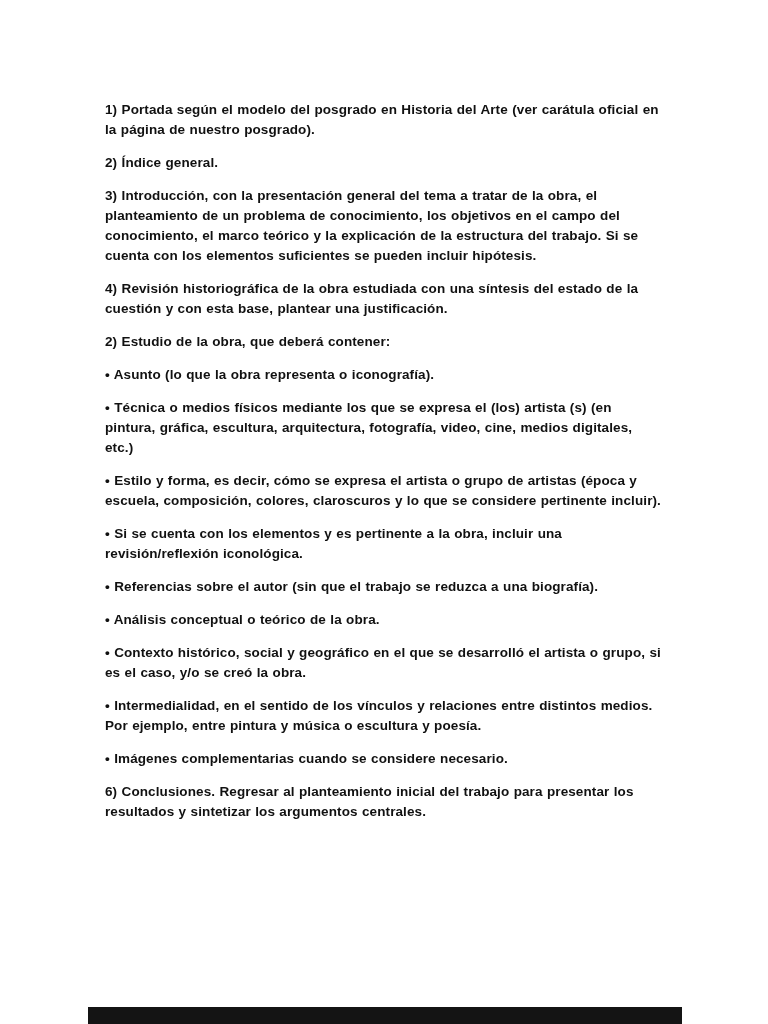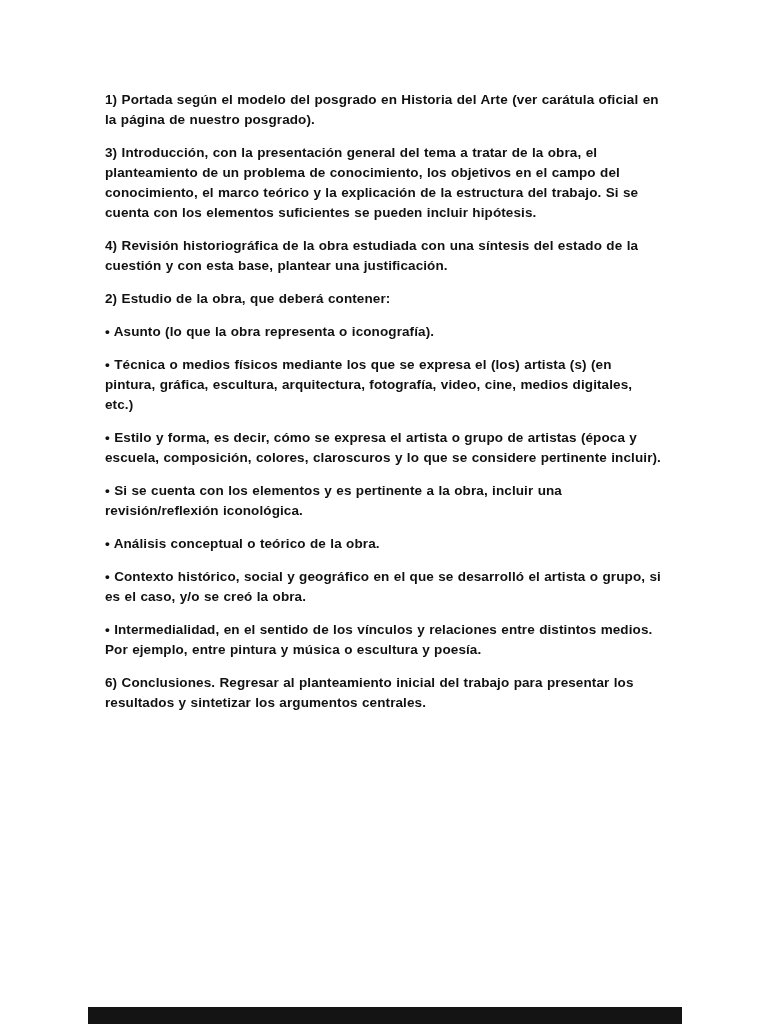--- a/index.html
+++ b/index.html
@@ -15,21 +15,21 @@
     overflow: hidden;
     font-family: "Liberation Sans", sans-serif;
   }
   .text-column {
     position: absolute;
     top: 90px;
     left: 105px;
     width: 557px;
   }
   .para {
-    margin: 0 0 13px 0;
+    margin: 10px 0 13px 0;
     font-size: 13.5px;
     line-height: 20px;
     font-weight: 700;
     color: #111111;
     letter-spacing: 0.1px;
     word-spacing: 0.5px;
   }
   .next-page-strip {
     position: absolute;
     left: 88px;
@@ -39,26 +39,29 @@
     background: #141414;
   }
 </style>
 </head>
 <body>
 
 <div class="page" style="background: rgb(255, 255, 255);">
   <div class="text-column">
 
   <p class="para">1) Portada según el modelo del posgrado en Historia del Arte (ver carátula oficial en la página de nuestro posgrado).</p>
+      <p class="para">2) Índice general.</p>
       <p class="para">3) Introducción, con la presentación general del tema a tratar de la obra, el planteamiento de un problema de conocimiento, los objetivos en el campo del conocimiento, el marco teórico y la explicación de la estructura del trabajo. Si se cuenta con los elementos suficientes se pueden incluir hipótesis.</p>
       <p class="para">4) Revisión historiográfica de la obra estudiada con una síntesis del estado de la cuestión y con esta base, plantear una justificación.</p>
       <p class="para">2) Estudio de la obra, que deberá contener:</p>
       <p class="para">• Asunto (lo que la obra representa o iconografía).</p>
       <p class="para">• Técnica o medios físicos mediante los que se expresa el (los) artista (s) (en pintura, gráfica, escultura, arquitectura, fotografía, video, cine, medios digitales, etc.)</p>
       <p class="para">• Estilo y forma, es decir, cómo se expresa el artista o grupo de artistas (época y escuela, composición, colores, claroscuros y lo que se considere pertinente incluir).</p>
       <p class="para">• Si se cuenta con los elementos y es pertinente a la obra, incluir una revisión/reflexión iconológica.</p>
+      <p class="para">• Referencias sobre el autor (sin que el trabajo se reduzca a una biografía).</p>
       <p class="para">• Análisis conceptual o teórico de la obra.</p>
       <p class="para">• Contexto histórico, social y geográfico en el que se desarrolló el artista o grupo, si es el caso, y/o se creó la obra.</p>
       <p class="para">• Intermedialidad, en el sentido de los vínculos y relaciones entre distintos medios. Por ejemplo, entre pintura y música o escultura y poesía.</p>
+      <p class="para">• Imágenes complementarias cuando se considere necesario.</p>
       <p class="para">6) Conclusiones. Regresar al planteamiento inicial del trabajo para presentar los resultados y sintetizar los argumentos centrales.</p>
     </div>
   <div class="next-page-strip" style="background: rgb(20, 20, 20);"></div>
 </div>
 
 </body></html>

